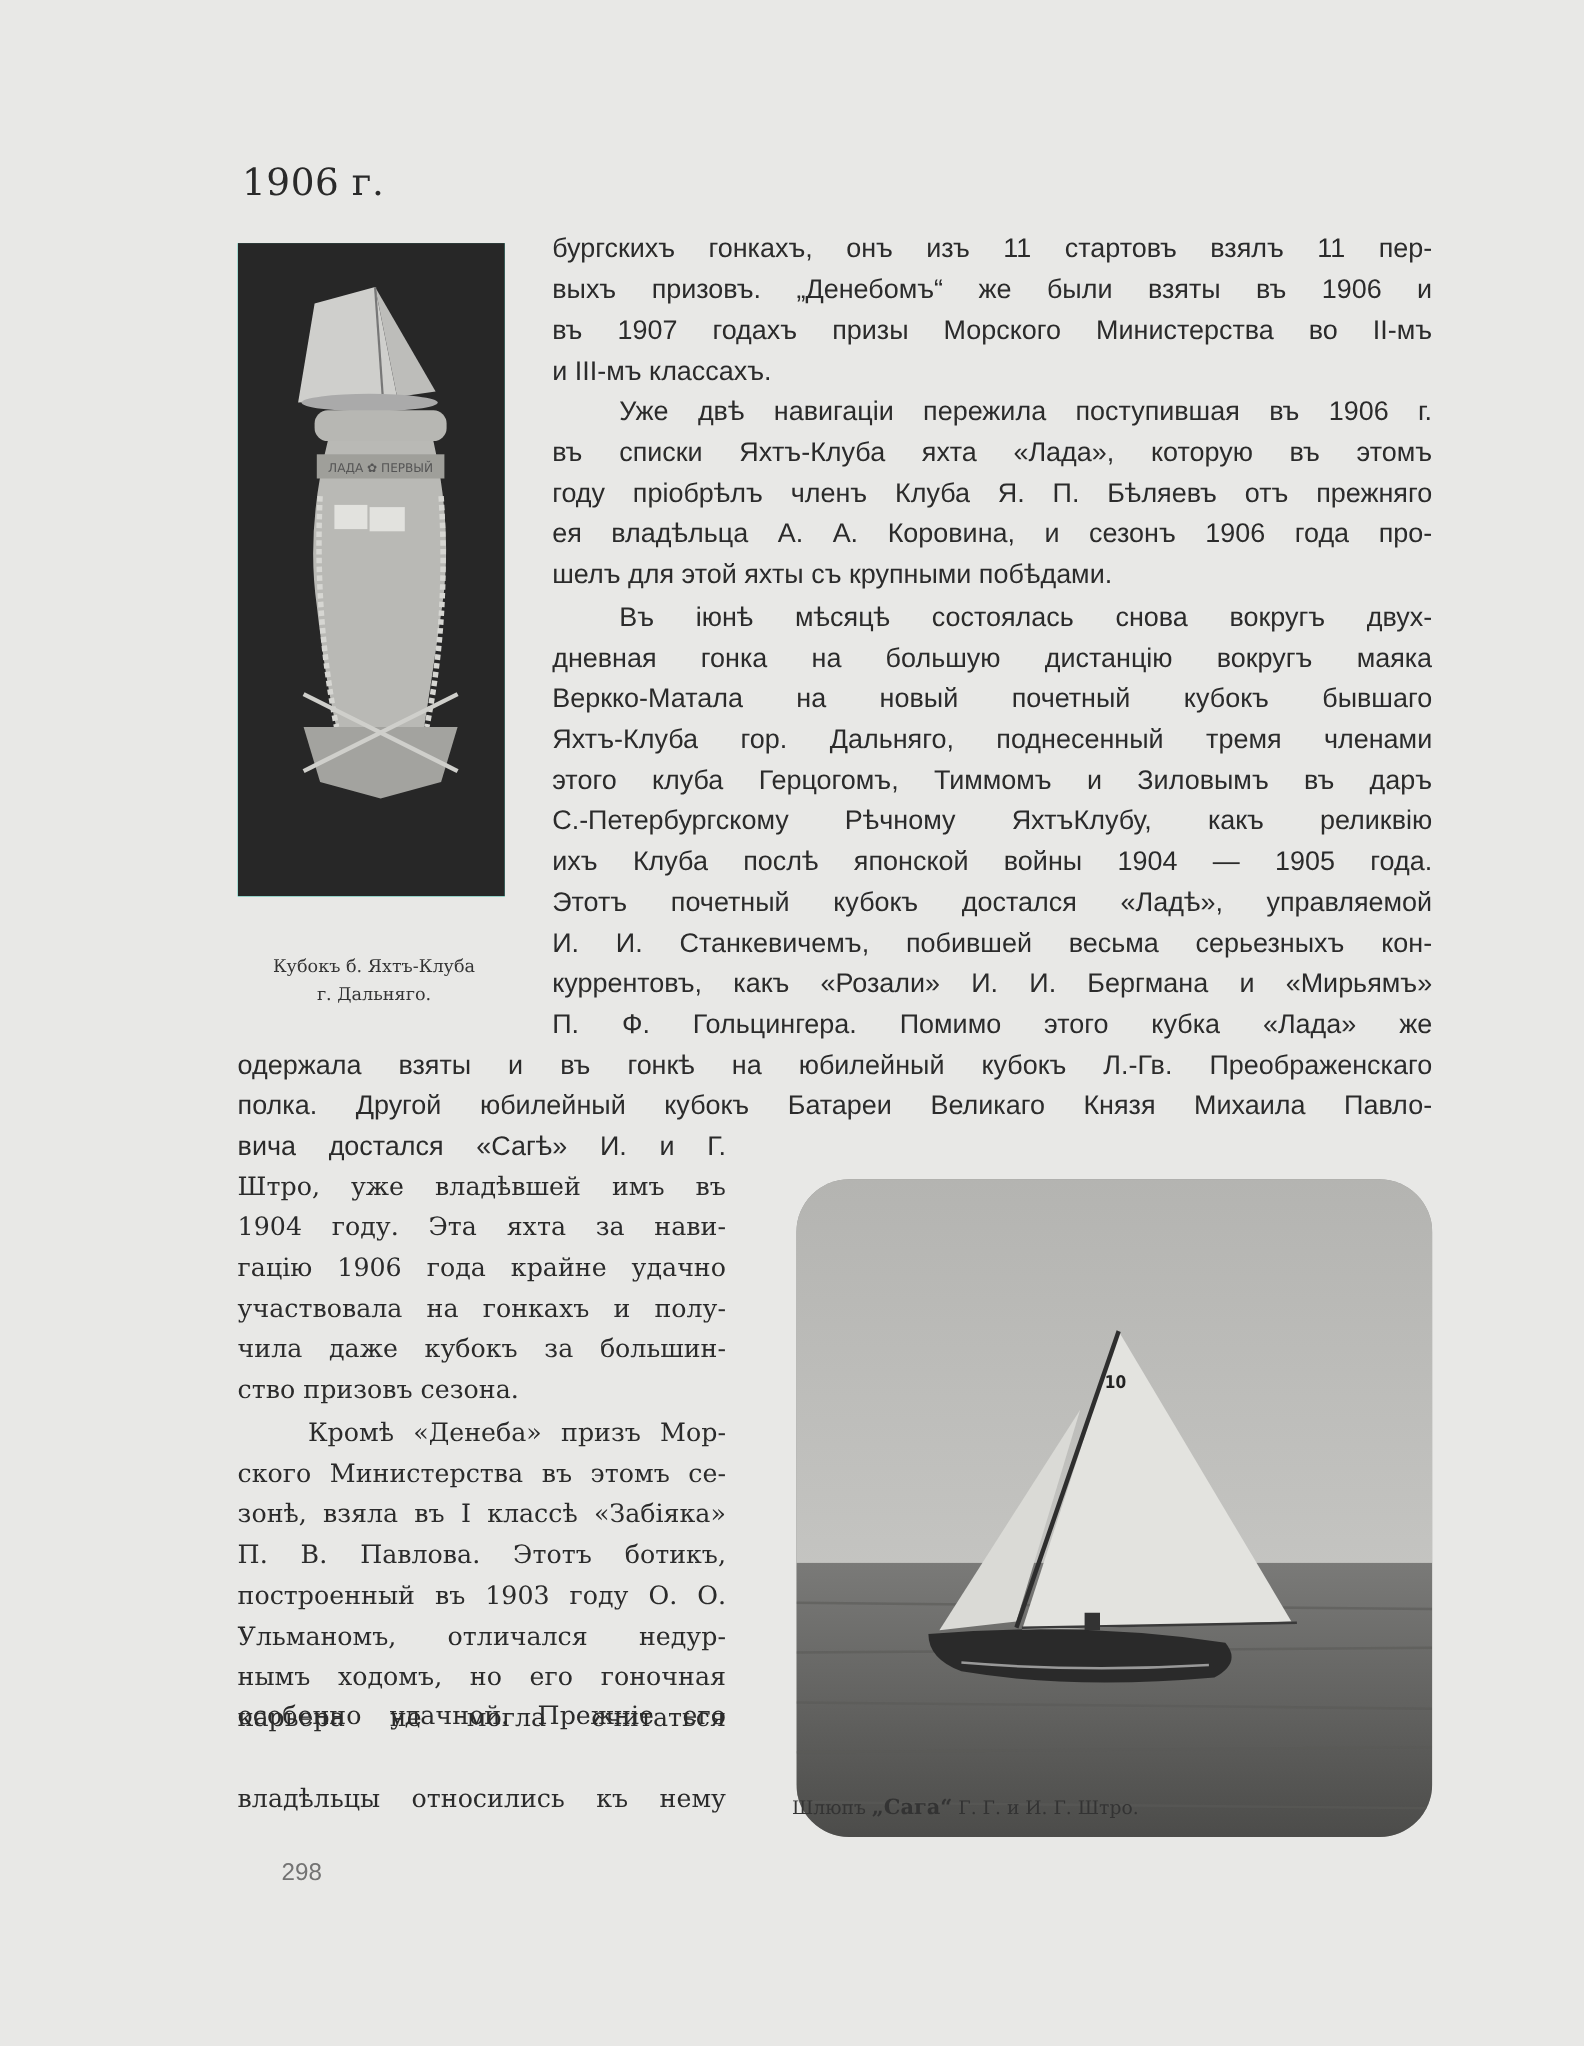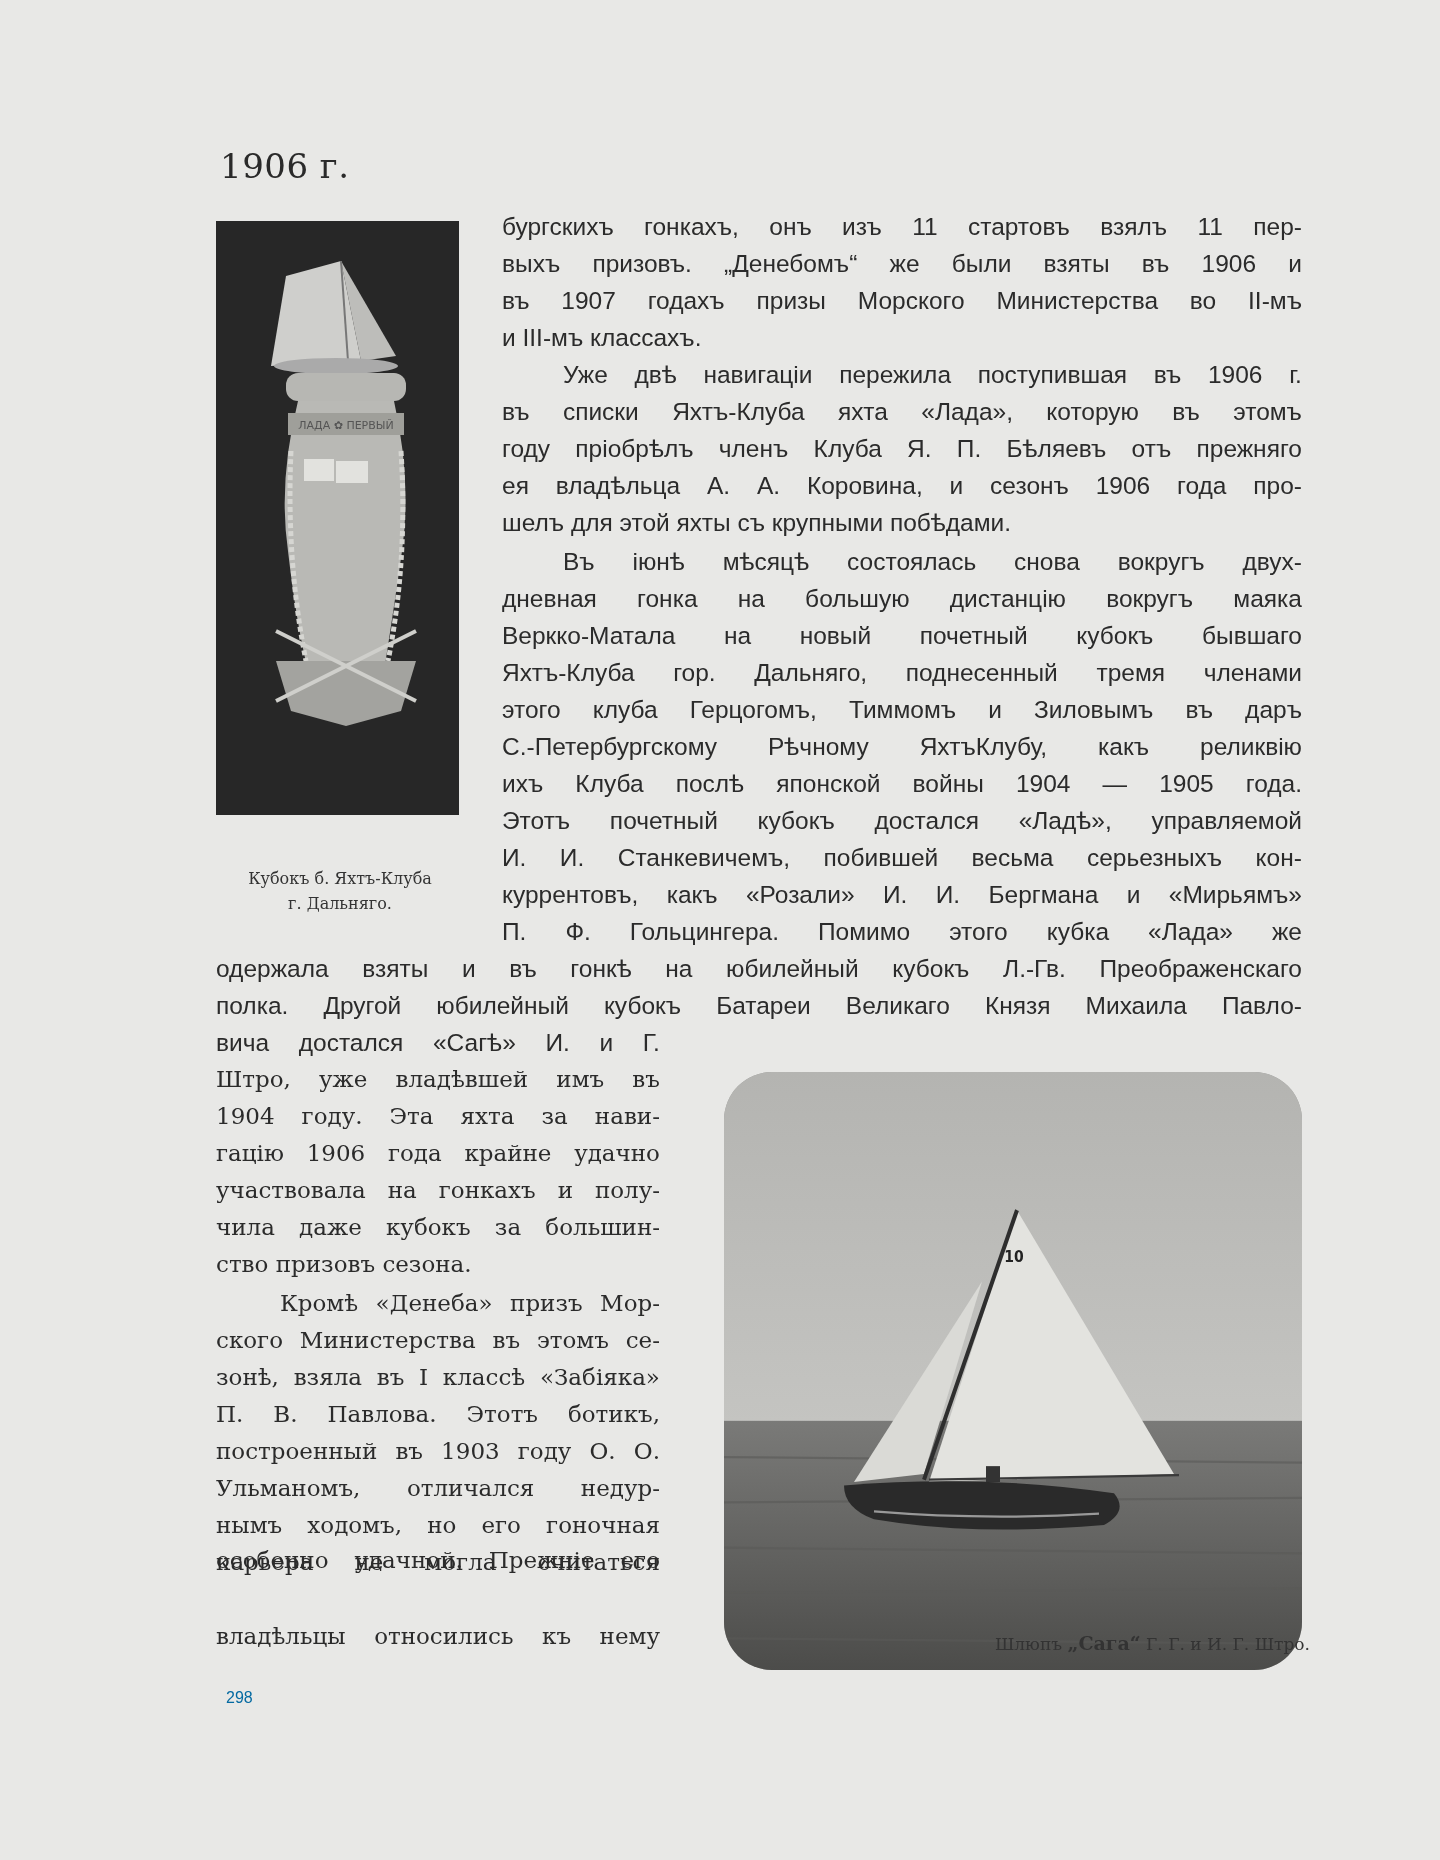--- a/index.html
+++ b/index.html
@@ -13,23 +13,23 @@
   .body-text { font-family:"Liberation Sans", sans-serif; font-size:24.5px; line-height:37.2px; color:#2b2b2b; }
   .line { position:absolute; white-space:nowrap; display:flex; justify-content:space-between; }
   .line.last { justify-content:flex-start; }
   .line span.w { display:inline-block; }
   .col-right { left:502px; width:800px; }
   .full { left:216px; width:1086px; }
   .col-left { left:216px; width:444px; }
   .left-serif { font-family:"DejaVu Serif", serif; font-size:23px; }
   .boat { left:724px; top:1072px; width:578px; height:598px; border-radius:48px; overflow:hidden; background:#9a9a98; }
   .boat svg { width:100%; height:100%; display:block; }
-  .cap-boat { left:720px; top:1632px; width:590px; text-align:right; font-size:17px; color:#333; }
+  .cap-boat { left:720px; top:1632px; width:590px; text-align:left; font-size:17px; color:#333; }
   .cap-boat b { font-weight:bold; font-size:19px; }
-  .page-num { left:226px; top:1689px; font-family:"Liberation Sans", sans-serif; font-size:16px; color:#0369a1; }
+  .page-num { left:256px; top:1689px; font-family:"Liberation Sans", sans-serif; font-size:22px; color:#737373; }
 </style>
 </head>
 <body>
 
 <div class="abs running-head">1906 г.</div>
 
 <div class="abs cup">
   <svg viewBox="0 0 243 594" preserveAspectRatio="none">
     <rect width="243" height="594" fill="#272727"></rect>
 

